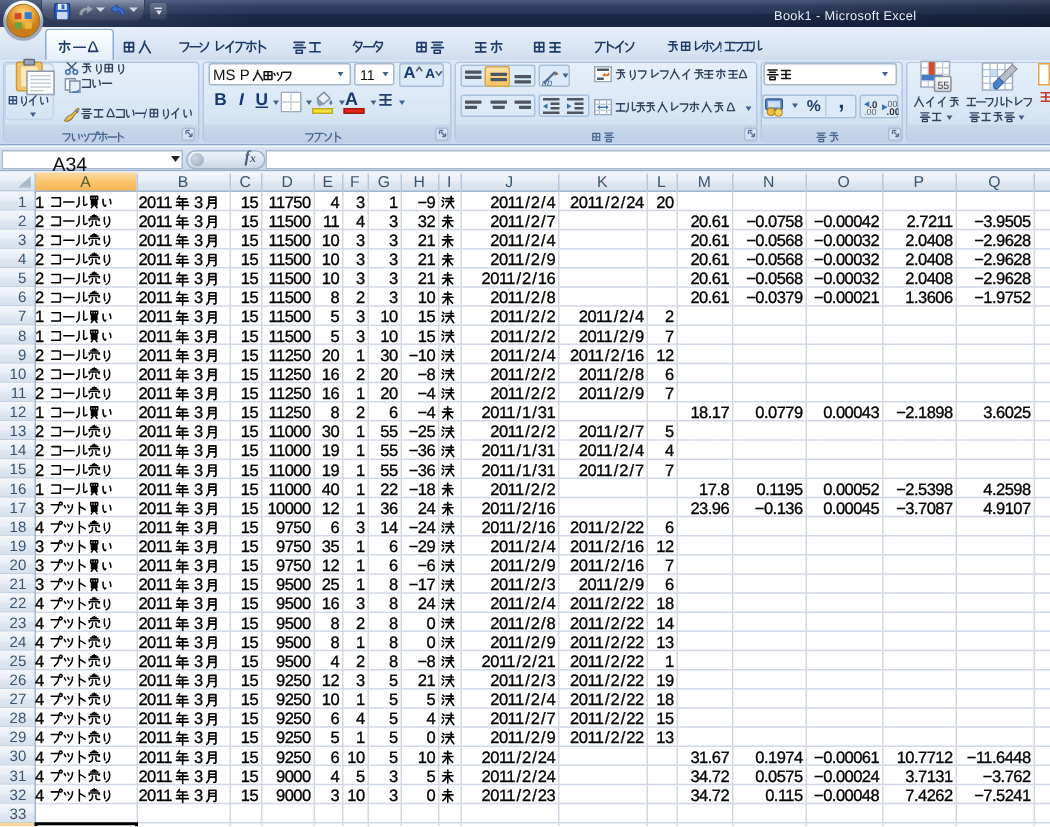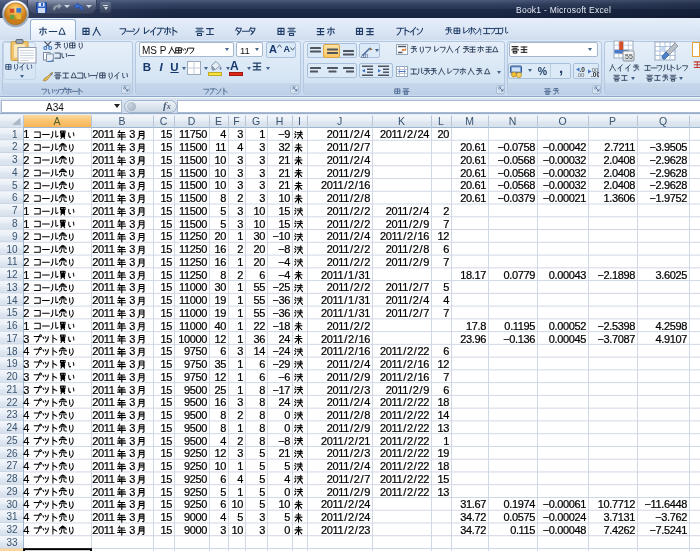--- a/index.html
+++ b/index.html
@@ -495,21 +495,21 @@
       <use href="#g15" x="15.6" y="0.0" width="7.2" height="8.0" color="#31435f"></use>
       <use href="#g11" x="23.4" y="0.0" width="7.2" height="8.0" color="#31435f"></use>
     </svg>
     <div class="ab" style="left:679px;top:77px;width:0;height:0;border-left:2.6px solid transparent;border-right:2.6px solid transparent;border-top:3.2px solid #42618c"></div>
     <div class="ab" style="left:692px;top:42px;width:8px;height:15px;background:#fff;border:1.5px solid #e8a33c"></div>
     <svg class="ab" style="left:693px;top:60px" width="8" height="10">
       <use href="#g0" x="0.0" y="0.0" width="8.5" height="9.4" color="#c03a30"></use>
     </svg>
     <div class="ab" style="left:0;top:98px;width:700px;height:16px;background:linear-gradient(#d9e4f2,#ccdaeb);border-bottom:1px solid #96aecc"></div>
     <div class="ab" style="left:1px;top:99.5px;width:121px;height:13px;background:#fff;border:1px solid #a7b8cf"></div>
-    <div class="ab" style="left:46px;top:101.5px;font-size:10px;color:#111">A34</div>
+    <div class="ab" style="left:35px;top:101.5px;font-size:13px;color:#111">A34</div>
     <div class="ab" style="left:114px;top:104px;width:0;height:0;border-left:3px solid transparent;border-right:3px solid transparent;border-top:4px solid #222"></div>
     <div class="ab" style="left:124px;top:99.5px;width:53px;height:13px;background:linear-gradient(#eef3f9,#ccd8e6);border:1px solid #9fb2c8;border-radius:7px"></div>
     <div class="ab" style="left:126.5px;top:101.5px;width:9px;height:9px;border-radius:50%;background:radial-gradient(circle at 35% 35%,#cdd7e2,#99a7b8)"></div>
     <div class="ab" style="left:163px;top:99px;font-size:11px;font-style:italic;font-family:'Liberation Serif',serif;color:#4a5d74;font-weight:bold">f<span style="font-size:8px">x</span></div>
     <div class="ab" style="left:177px;top:99.5px;width:523px;height:13px;background:#fff;border:1px solid #a7b8cf;border-right:none"></div>
     <svg class="ab" style="left:0;top:114px" width="700" height="437">
       <defs>
         <linearGradient id="hv" x1="0" y1="0" x2="0" y2="1">
           <stop offset="0" stop-color="#f4f7fb"></stop>
           <stop offset="0.45" stop-color="#e9eff6"></stop>

